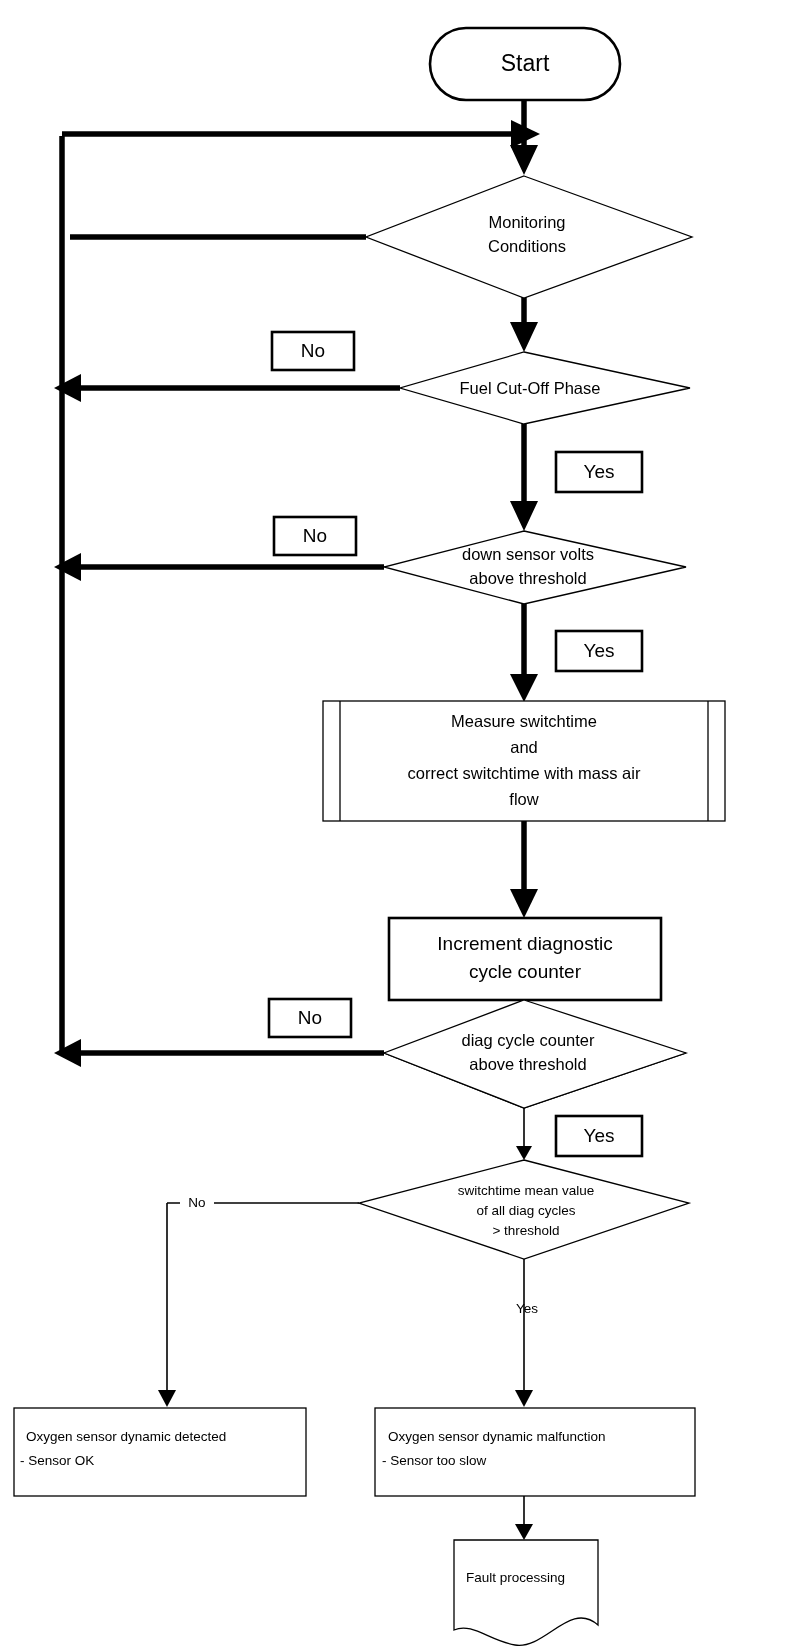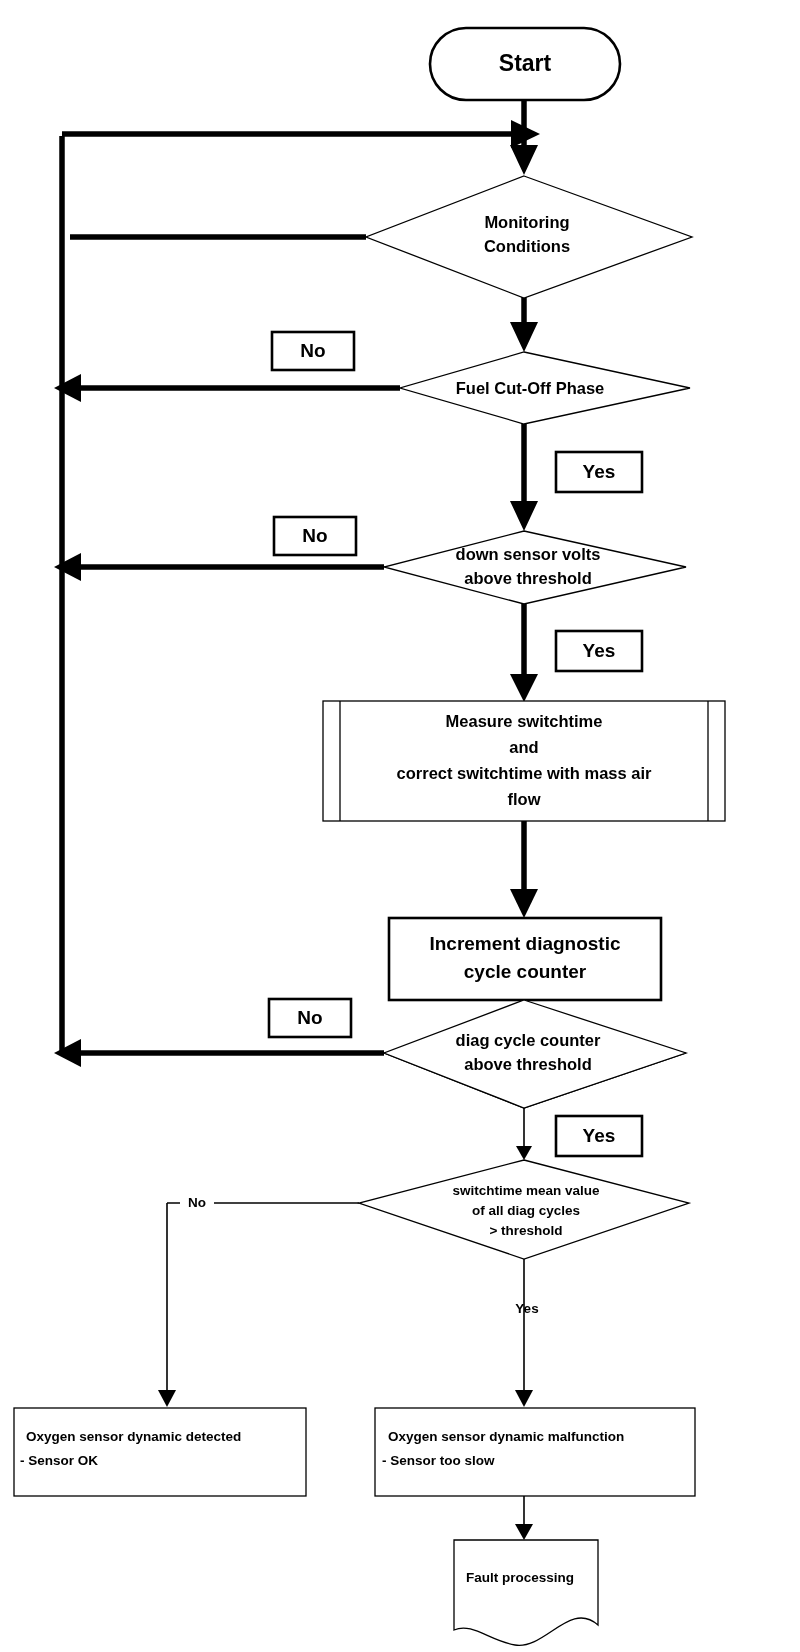--- a/index.html
+++ b/index.html
@@ -11,21 +11,20 @@
   body {
     width: 800px;
     height: 1652px;
     font-family: "Liberation Sans", sans-serif;
     overflow: hidden;
   }
   #flowchart-root {
     position: relative;
     width: 800px;
     height: 1652px;
-    font-weight: bold;
   }
   svg#flow-svg {
     display: block;
     width: 800px;
     height: 1652px;
   }
   .shape-stroke-bold {
     fill: #ffffff;
     stroke: #000000;
     stroke-width: 2.6;

